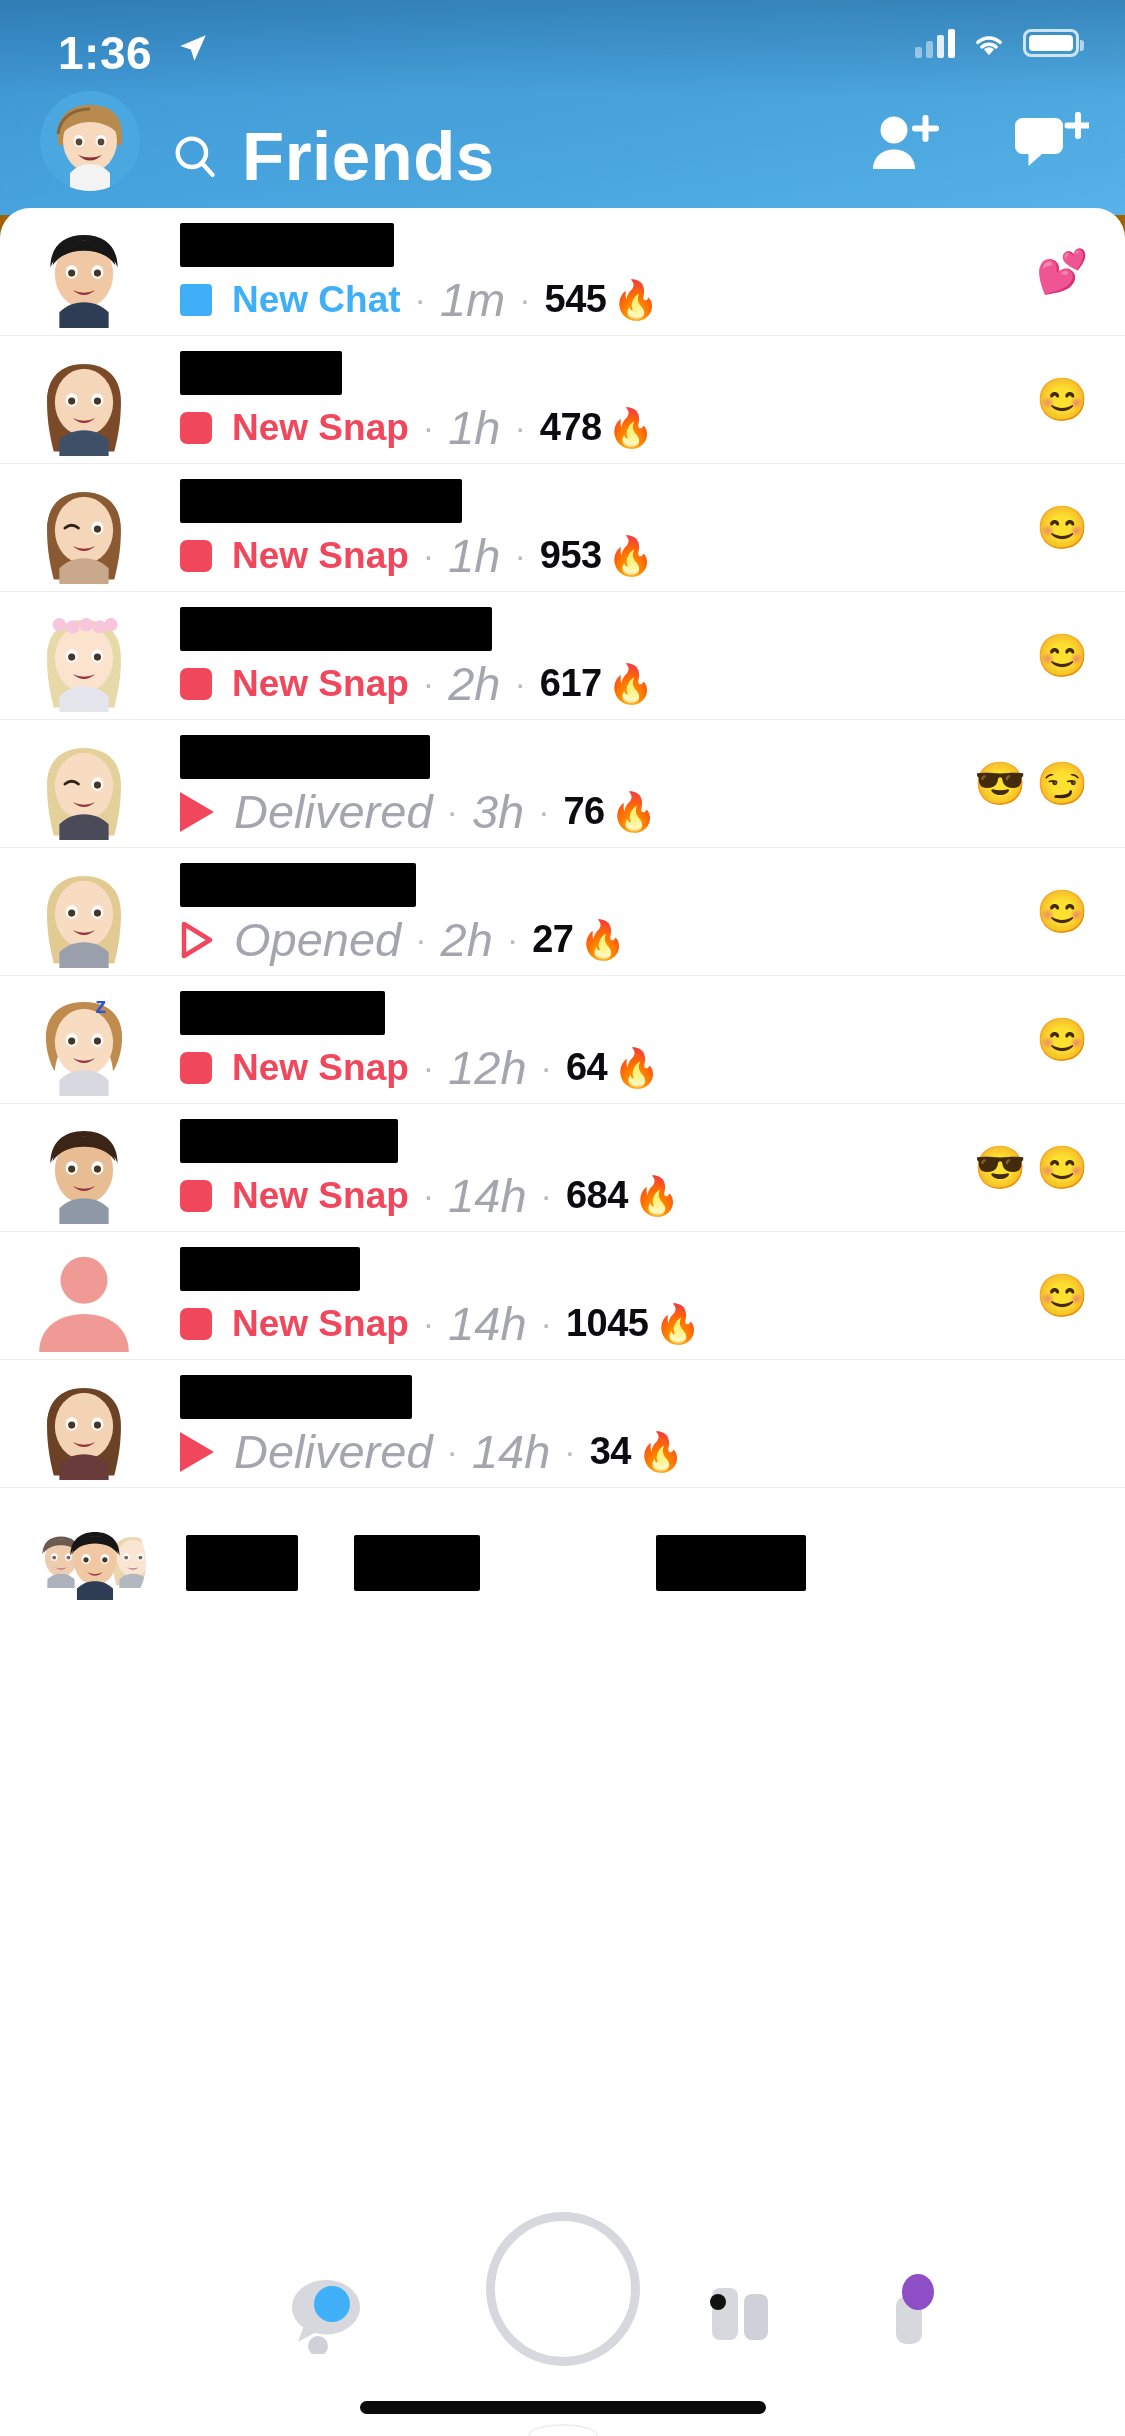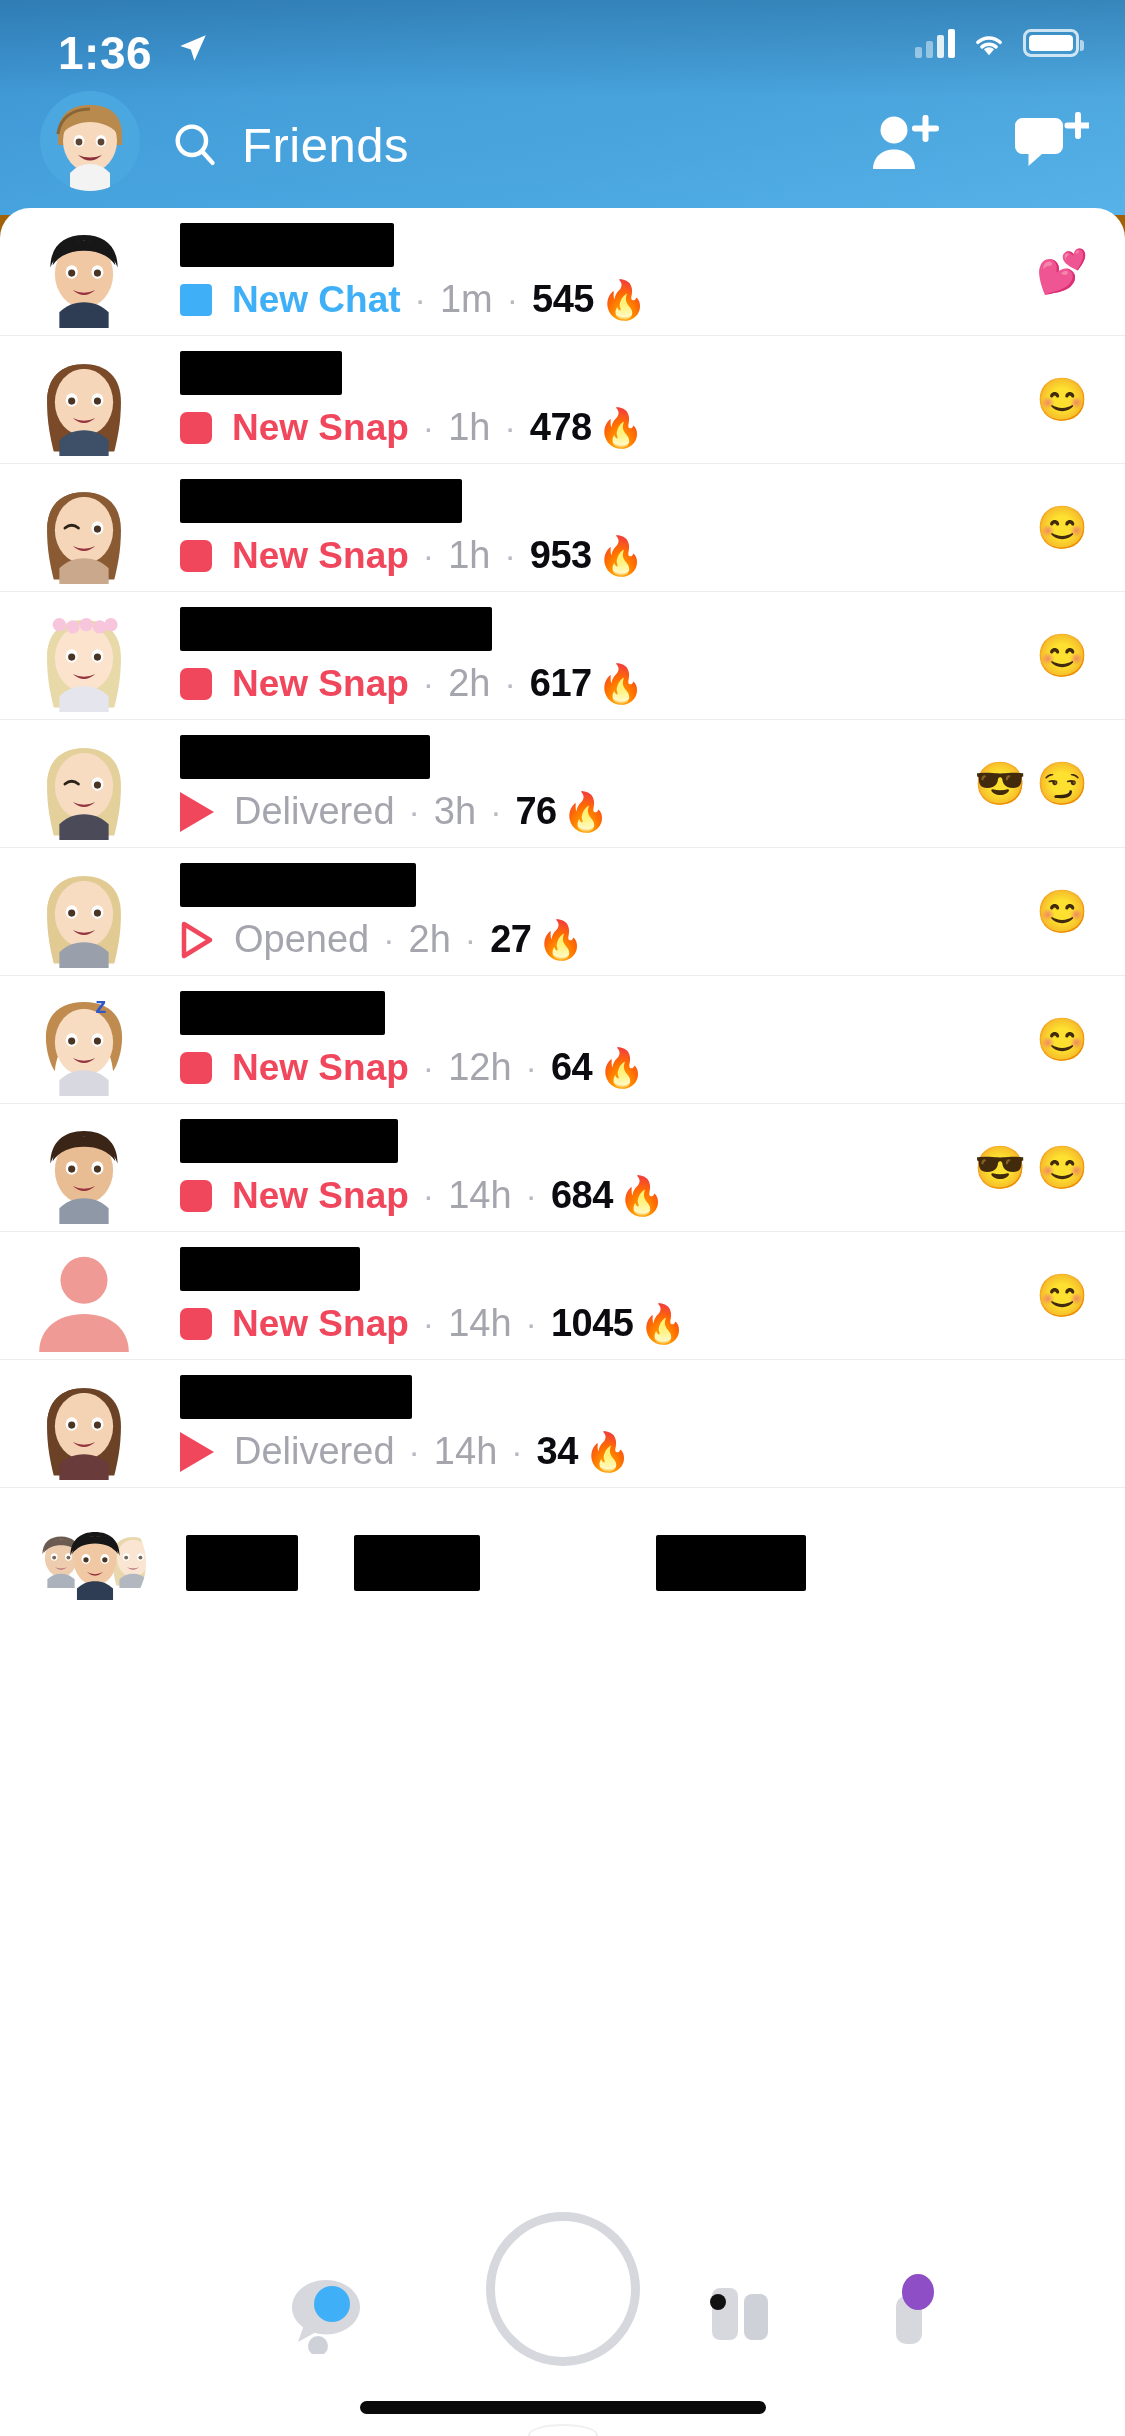--- a/index.html
+++ b/index.html
@@ -41,21 +41,21 @@
   .batt i { position:absolute; left:3px; top:3px; bottom:3px; width:44px; background:#fff; border-radius:4px; }
 
   
   .header-row { position:absolute; left:0; top:95px; width:1125px; height:120px; z-index:7; }
   .profile-avatar {
     position:absolute; left:40px; top:-4px; width:100px; height:100px; border-radius:50%;
     overflow:hidden;
   }
   .title-wrap { position:absolute; left:170px; top:22px; display:flex; align-items:center; gap:22px; }
   .search-ico { width:50px; height:50px; }
-  .title-text { font-size:49px; font-weight:400; color:#fff; letter-spacing:.5px; }
+  .title-text { font-size:69px; font-weight:700; color:#fff; letter-spacing:.5px; }
   .hdr-actions { position:absolute; right:36px; top:14px; display:flex; align-items:center; gap:72px; }
   .ico-btn { position:relative; width:76px; height:66px; }
 
   
   .list-panel {
     position:absolute; left:0; top:208px; width:1125px; height:2228px;
     background:#ffffff; border-radius:30px 30px 0 0; z-index:5; overflow:hidden;
   }
   .rows { position:absolute; left:0; top:0; width:1125px; }
   .row {
@@ -72,21 +72,21 @@
   .st-ico { flex:0 0 auto; margin-right:20px; display:flex; align-items:center; }
   .sq { width:32px; height:32px; border-radius:7px; }
   .sq.blue { background:#3fb0f7; border-radius:4px; }
   .sq.red  { background:#f0475c; }
   .sq.purple-outline { width:34px; height:40px; border:4px solid #cfa8e8; border-radius:6px; background:transparent; }
   .arrow-solid { width:0; height:0; border-top:20px solid transparent; border-bottom:20px solid transparent; border-left:34px solid #f0475c; }
   .arrow-hollow { width:34px; height:40px; }
   .st-label { font-size:37px; font-weight:700; white-space:nowrap; }
   .st-label.blue { color:#3fb0f7; }
   .st-label.red  { color:#f0475c; }
-  .st-label.gray { color:#a5a5ae; font-weight:400; font-size:38px; }
+  .st-label.gray { color:#a5a5ae; font-weight:400; font-size:47px;font-style:italic; }
   .dot { color:#b9b9c1; font-size:34px; margin:0 14px; }
   .streak-num { font-size:38px; font-weight:700; color:#0b0b10; letter-spacing:-.5px; }
   .streak-emo { font-size:38px; margin-left:6px; }
   .right-cell { flex:0 0 auto; display:flex; align-items:center; gap:10px; font-size:42px; margin-left:18px; }
 
   
   .row.group { height:150px; border-bottom:none; }
   .group-av { width:118px; height:118px; flex:0 0 118px; position:relative; }
   .grp-bars { display:flex; align-items:center; gap:0; height:56px; }
   .grp-bar { height:56px; background:#000; border-radius:2px; }

